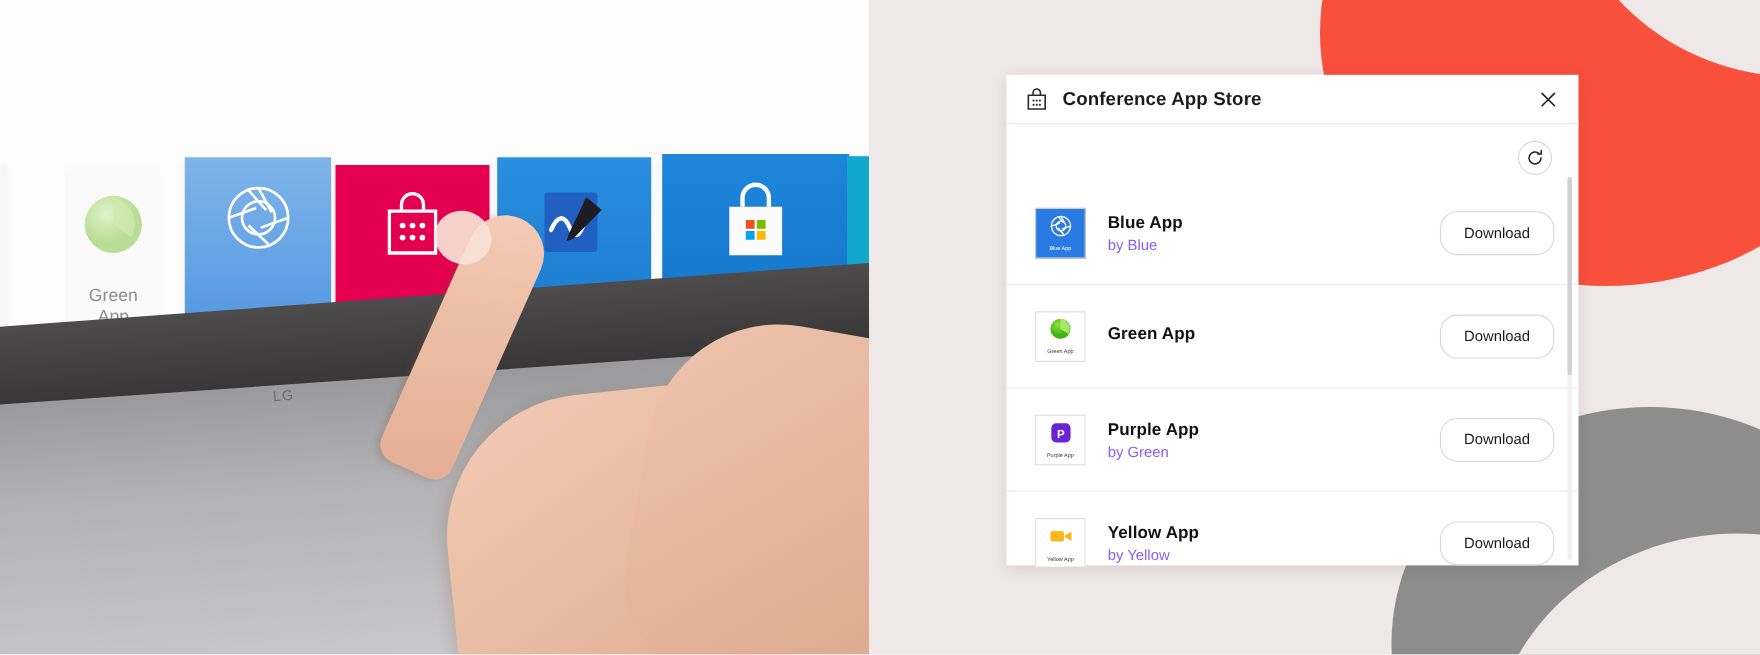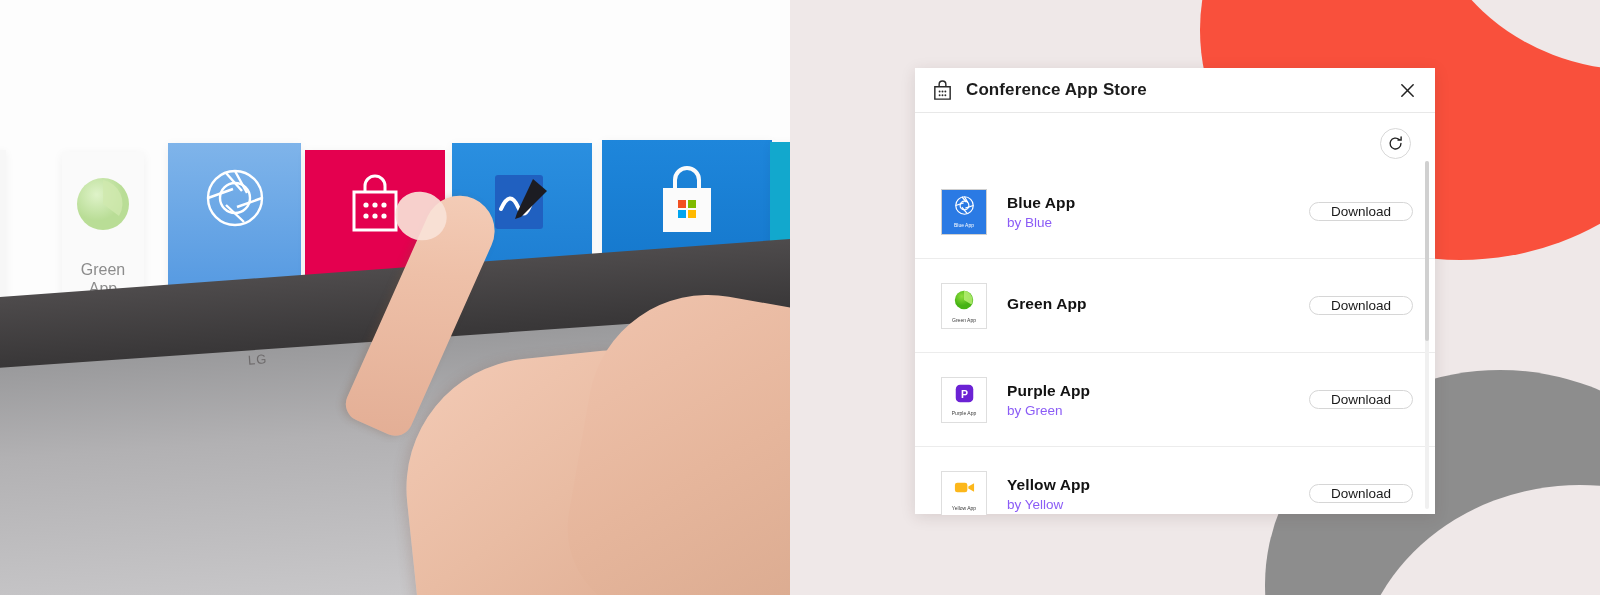--- a/index.html
+++ b/index.html
@@ -118,21 +118,21 @@
     width:44px;height:44px;flex:0 0 auto;border:1px solid #dedede;background:#fff;
     display:flex;flex-direction:column;align-items:center;justify-content:center;overflow:hidden;
   }
   .app-tile.blue-tile{background:#2a7ae4;border-color:#cfcfcf;}
   .tile-mini-label{font-size:5px;line-height:6px;margin-top:2px;color:#3a3a3a;}
   .blue-tile .tile-mini-label{color:#fff;}
   .app-meta{flex:1 1 auto;margin-left:20px;}
   .app-name{font-size:15.5px;font-weight:bold;color:#121212;margin-bottom:3px;letter-spacing:.1px;}
   .app-author{font-size:13.5px;color:#8b5cf6;}
   .dl-btn{
-    flex:0 0 auto;width:104px;height:19px;border:1px solid #d6d6d6;border-radius:16px;
+    flex:0 0 auto;width:104px;height:40px;border:1px solid #d6d6d6;border-radius:16px;
     background:#fff;color:#1a1a1a;font-size:13.5px;cursor:pointer;
     display:flex;align-items:center;justify-content:center;font-family:"Liberation Sans",sans-serif;
   }
   .scrollbar-track{
     position:absolute;right:6px;top:48px;width:4px;height:348px;background:#f0f0f0;border-radius:2px;
   }
   .scrollbar-thumb{
     position:absolute;right:6px;top:48px;width:4px;height:180px;background:#d0d0d0;border-radius:2px;cursor:pointer;
   }
 </style>

